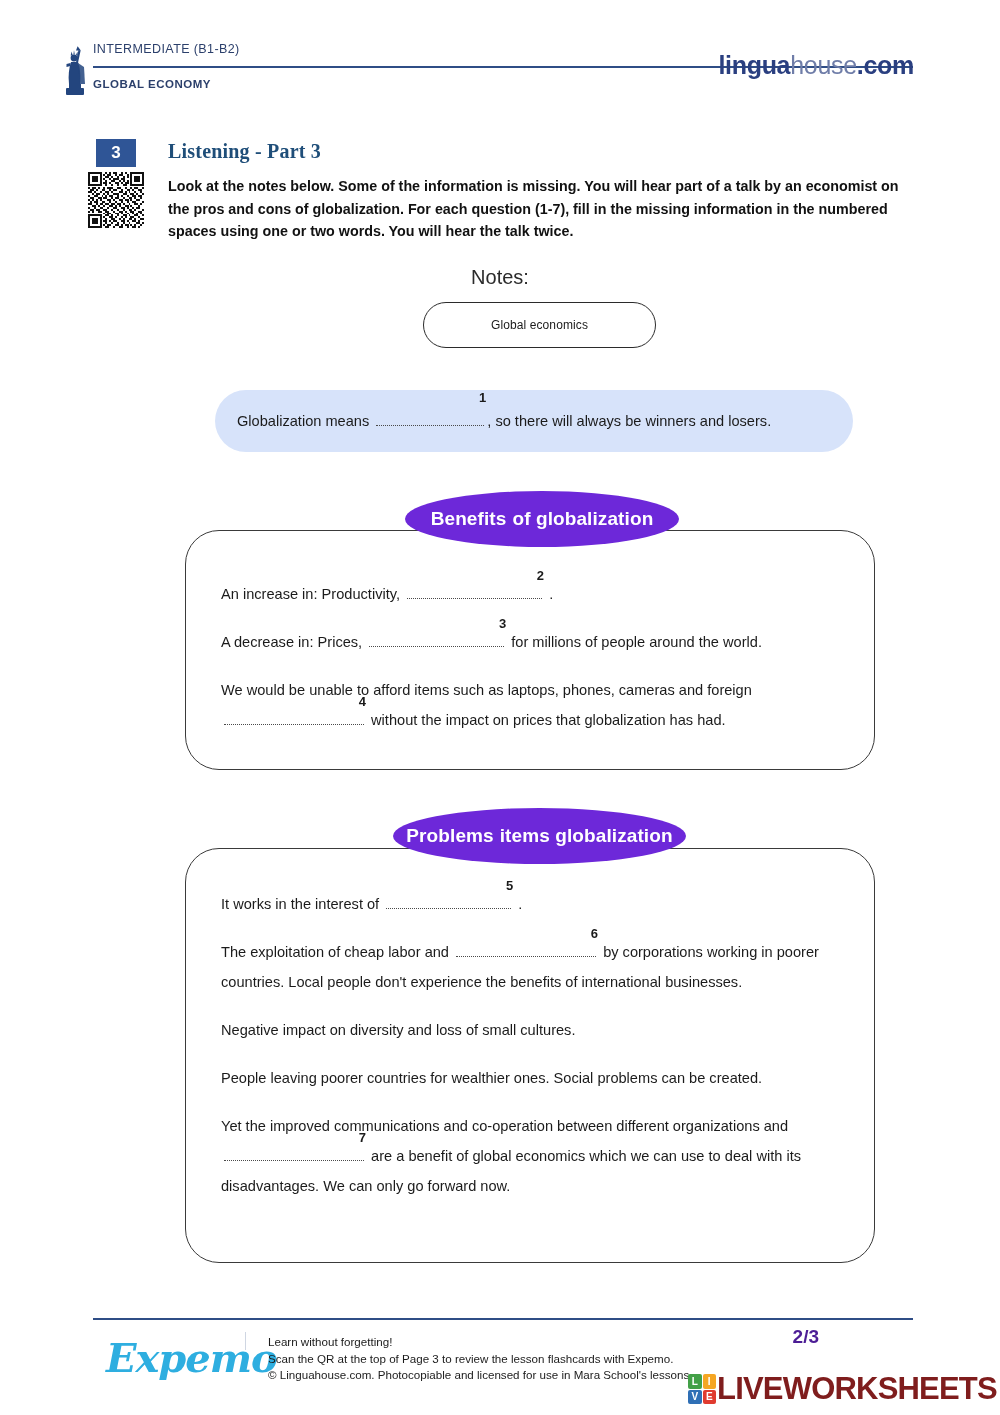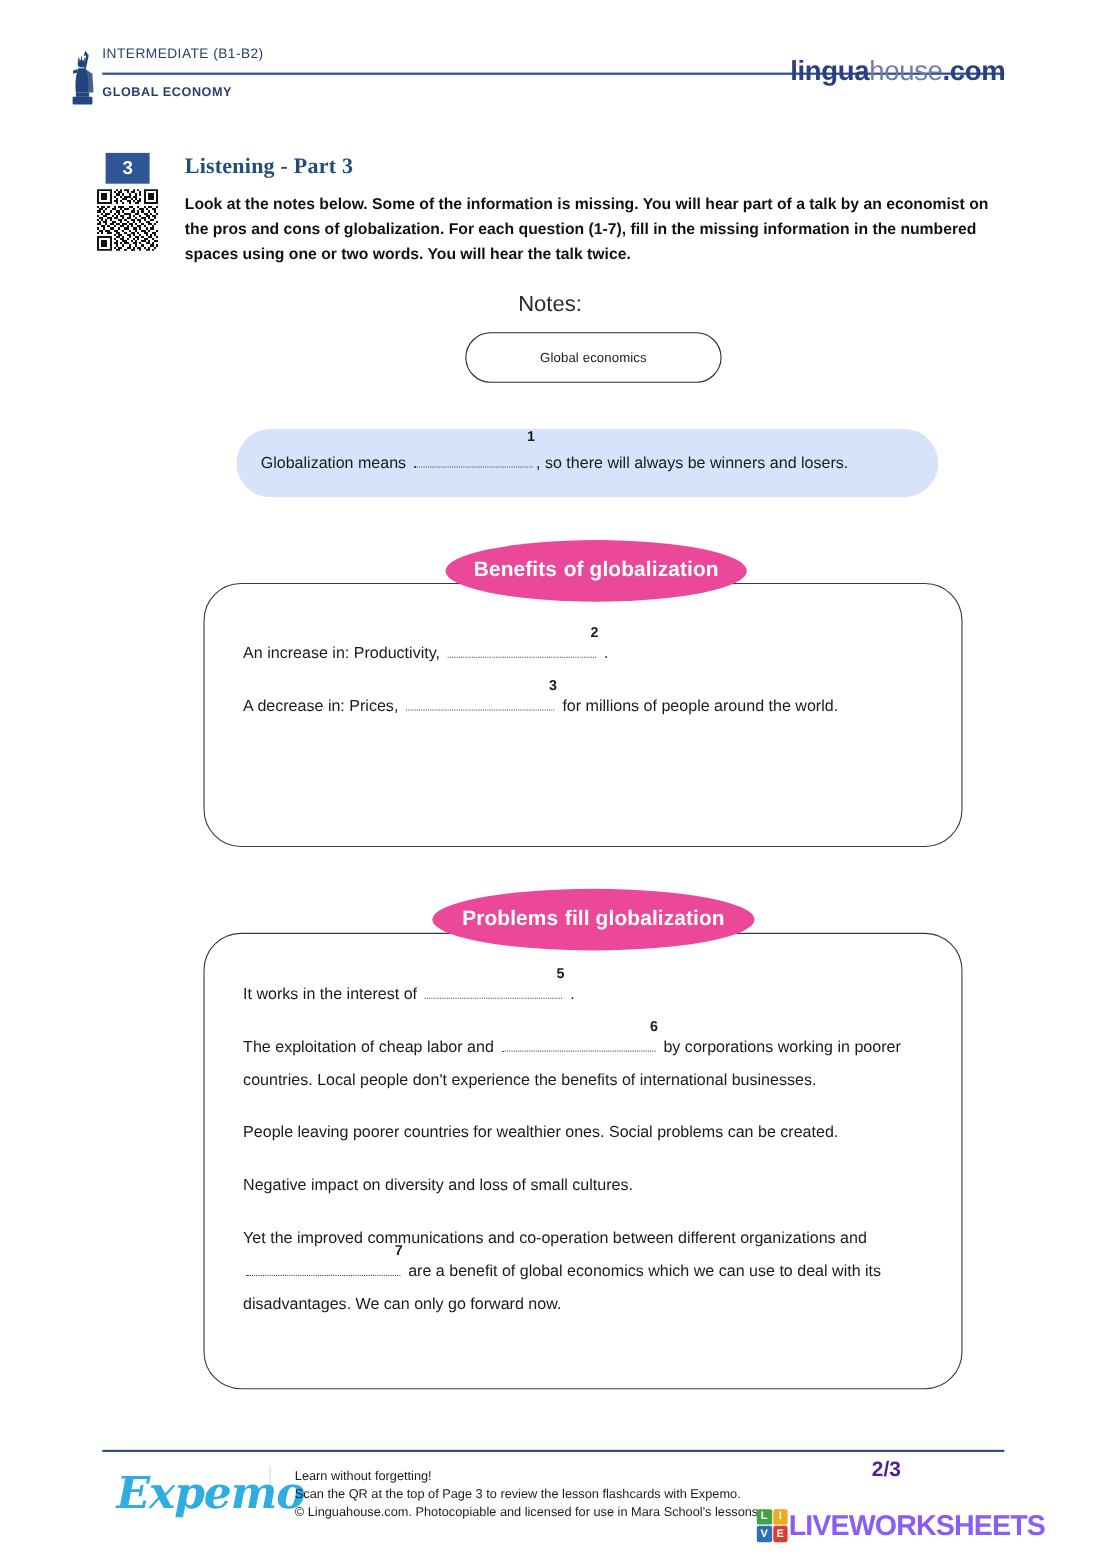--- a/index.html
+++ b/index.html
@@ -102,21 +102,21 @@
   .card {
     position: absolute;
     border: 1.5px solid #3a3a3a; border-radius: 34px;
     background: #ffffff;
   }
   .card.benefits { left: 185px; top: 530px; width: 690px; height: 240px; }
   .card.problems { left: 185px; top: 848px; width: 690px; height: 415px; }
 
   .pill-head {
     position: absolute;
-    background: #ec4899; color: #ffffff;
+    background: #6d28d9; color: #ffffff;
     border-radius: 50% / 50%;
     display: flex; align-items: center; justify-content: center;
     font-size: 19px; letter-spacing: .1px; z-index: 5;
   }
   .pill-head.benefits { left: 405px; top: 491px; width: 274px; height: 56px; }
   .pill-head.problems { left: 393px; top: 808px; width: 293px; height: 56px; }
   .pill-head b { font-weight: 700; margin-right: 6px; }
   .pill-head span.reg { font-weight: 700; }
 
   .card-body {
@@ -157,21 +157,21 @@
   .lw-grid {
     width: 28px; height: 30px;
     display: grid; grid-template-columns: 1fr 1fr; grid-template-rows: 1fr 1fr;
     gap: 1px;
   }
   .lw-grid div {
     display: flex; align-items: center; justify-content: center;
     color: #ffffff; font-size: 10px; font-weight: 700; border-radius: 2px;
   }
   .lw-word {
-    font-size: 26px; font-weight: 700; color: #8b5cf6;
+    font-size: 31px; font-weight: 700; color: #7f1d1d;
     letter-spacing: -.8px; margin-left: 1px;
   }
 </style>
 </head>
 <body>
 
 <div class="page">
 
   <div class="header">
     <svg class="liberty" viewBox="0 0 34 52">
@@ -262,51 +262,56 @@
       <div class="para">
         <span>An increase in: Productivity,</span>
         <span class="blank w2"><span class="qnum">2</span></span>
         <span>.</span>
       </div>
       <div class="para">
         <span>A decrease in: Prices,</span>
         <span class="blank w3"><span class="qnum">3</span></span>
         <span>for millions of people around the world.</span>
       </div>
+      <div class="para">
+        <span>We would be unable to afford items such as laptops, phones, cameras and foreign</span>
+        <span class="blank w4"><span class="qnum">4</span></span>
+        <span>without the impact on prices that globalization has had.</span>
+      </div>
     </div>
   </div>
   <div class="pill-head benefits">
     <b>Benefits</b>
       <span class="reg">of globalization</span>
   </div>
 
   <div class="card problems">
     <div class="card-body">
       <div class="para">
         <span>It works in the interest of</span>
         <span class="blank w5"><span class="qnum">5</span></span>
         <span>.</span>
       </div>
       <div class="para">
         <span>The exploitation of cheap labor and</span>
         <span class="blank w6"><span class="qnum">6</span></span>
         <span>by corporations working in poorer countries. Local people don't experience the benefits of international businesses.</span>
       </div>
+      <div class="para">Negative impact on diversity and loss of small cultures.</div>
       <div class="para">People leaving poorer countries for wealthier ones. Social problems can be created.</div>
-      <div class="para">Negative impact on diversity and loss of small cultures.</div>
       <div class="para">
         <span>Yet the improved communications and co-operation between different organizations and</span>
         <span class="blank w7"><span class="qnum">7</span></span>
         <span>are a benefit of global economics which we can use to deal with its disadvantages. We can only go forward now.</span>
       </div>
     </div>
   </div>
   <div class="pill-head problems">
     <b>Problems</b>
-      <span class="reg">fill globalization</span>
+      <span class="reg">items globalization</span>
   </div>
 
   <div class="foot-rule"></div>
   <div class="expemo">Expemo</div>
   <div class="foot-divider"></div>
   <div class="foot-text">
     <div>Learn without forgetting!</div>
     <div>Scan the QR at the top of Page 3 to review the lesson flashcards with Expemo.</div>
     <div>© Linguahouse.com. Photocopiable and licensed for use in Mara School's lessons.</div>
   </div>

